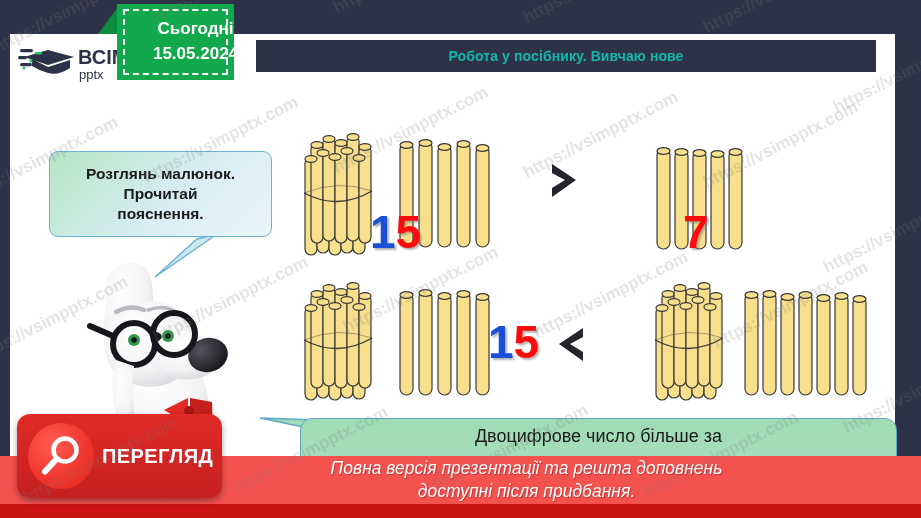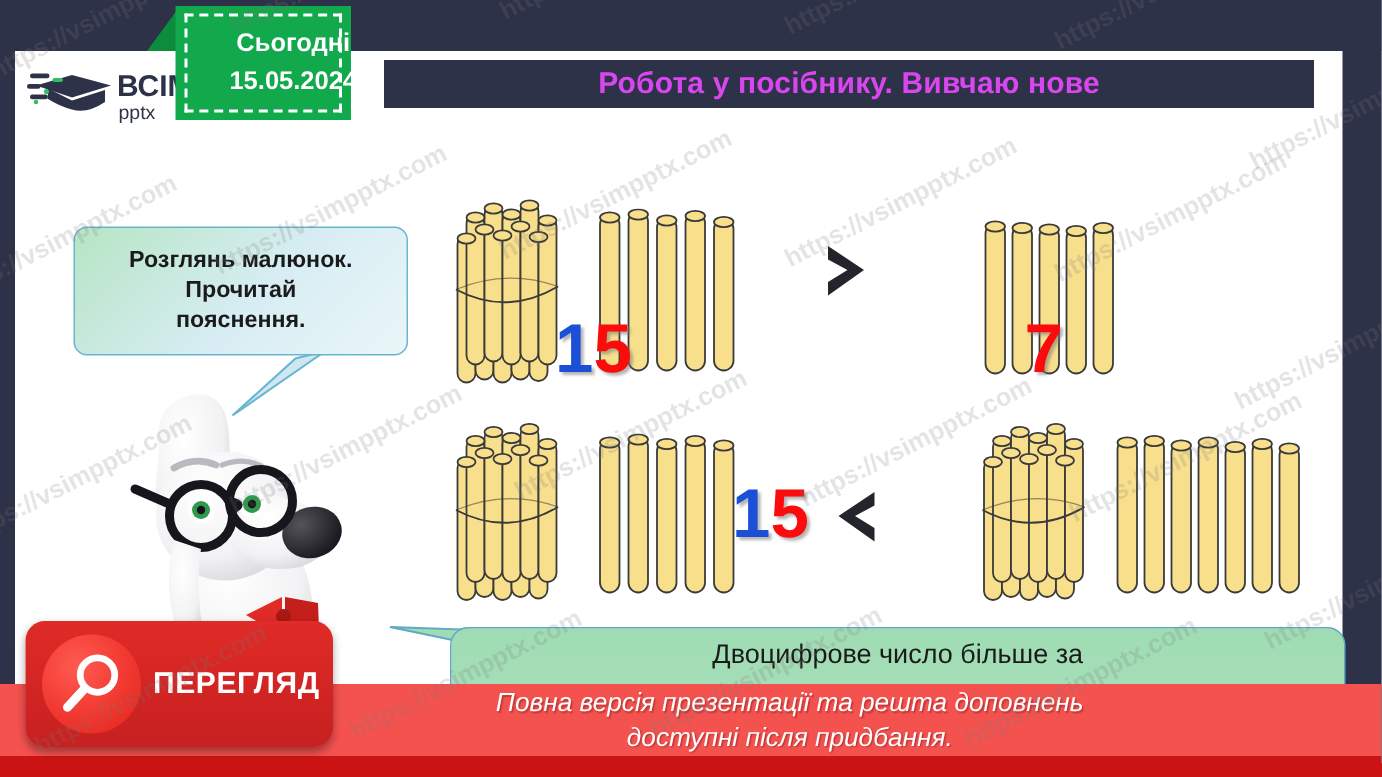--- a/index.html
+++ b/index.html
@@ -27,21 +27,21 @@
   
   .logo { position:absolute; left:8px; top:6px; width:120px; height:48px; }
   .logo svg { display:block; }
 
   
   .title-bar {
     position:absolute; left:246px; top:6px; width:620px; height:32px;
     background:#2e3248; display:flex; align-items:center; justify-content:center;
   }
   .title-bar span {
-    color:#d946ef; font-size:20px; font-weight:bold; letter-spacing:.1px;
+    color:#14b8a6; font-size:14px; font-weight:bold; letter-spacing:.1px;
     white-space:nowrap;
   }
 
   
   .today-badge {
     position:absolute; left:117px; top:4px; width:117px; height:76px;
     background:#12a84c; z-index:30;
     display:flex; flex-direction:column; align-items:center; justify-content:center;padding-left:40px;
   }
   .today-badge::before {

